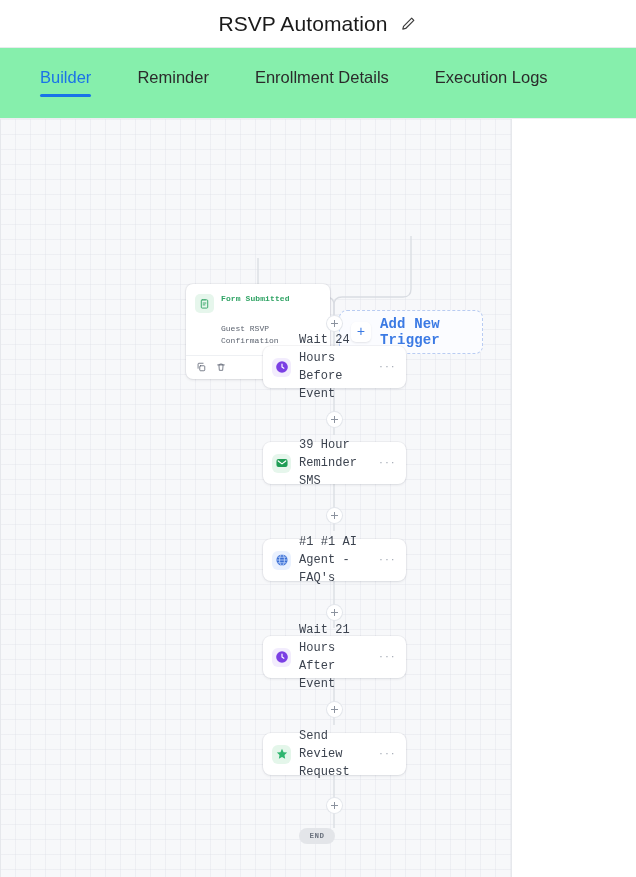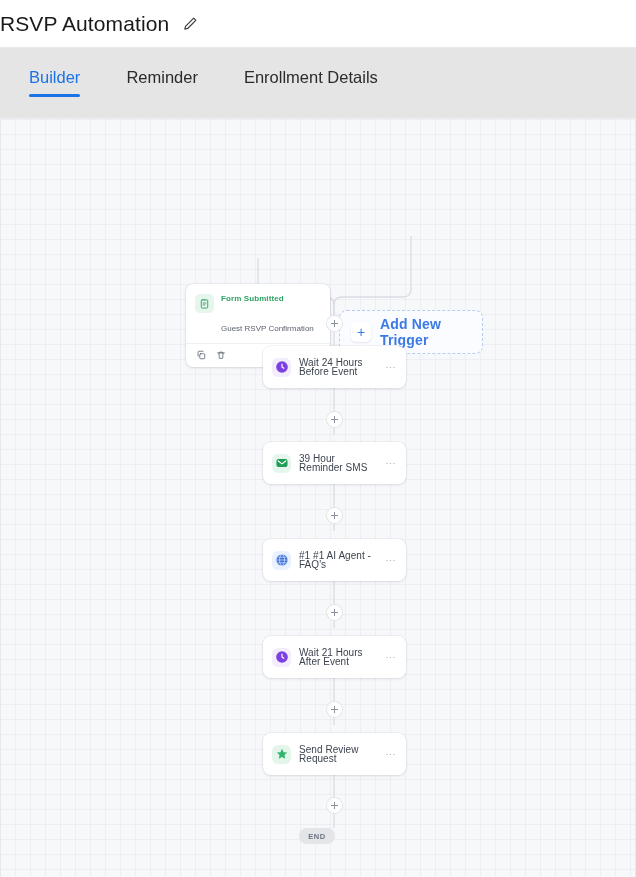--- a/index.html
+++ b/index.html
@@ -11,20 +11,21 @@
     font-family: "Liberation Sans", sans-serif;
     overflow: hidden;
   }
 
   
   .header {
     height: 47px;
     background: #ffffff;
     display: flex;
     align-items: center;
+    justify-content: center;
     gap: 12px;
     position: relative;
   }
   .page-title {
     font-size: 21px;
     font-weight: 400;
     color: #1a1a1a;
     letter-spacing: .1px;
   }
   .edit-icon {
@@ -38,24 +39,24 @@
 
   .header-divider {
     height: 1px;
     background: #e8eaed;
     width: 100%;
   }
 
   
   .tabs {
     height: 70px;
-    background: #e5e5e5;
+    background: #86efac;
     display: flex;
     align-items: center;
-    padding-left: 29px;
+    padding-left: 40px;
     gap: 0;
     position: relative;
   }
   .tab {
     font-size: 16.5px;
     color: #2b2b2b;
     padding: 0 0 12px 0;
     margin-right: 46px;
     position: relative;
     cursor: pointer;
@@ -74,28 +75,29 @@
   }
   .tabs-divider {
     height: 1px;
     background: #eceef1;
     width: 100%;
   }
 
   
   .canvas {
     position: relative;
-    width: 636px;
+    width: 512px;
     height: 759px;
     background-color: #f7f8fa;
     background-image:
       linear-gradient(to right, rgba(225,228,235,.45) 1px, transparent 1px),
       linear-gradient(to bottom, rgba(225,228,235,.45) 1px, transparent 1px);
     background-size: 15px 15px;
     overflow: hidden;
+    font-family: Liberation Mono, monospace;
   }
   .canvas-left-edge {
     position: absolute;
     left: 0; top: 0; bottom: 0;
     width: 1px;
     background: #e6e8ec;
   }
   .canvas-right-edge {
     position: absolute;
     right: 0; top: 0; bottom: 0;
@@ -234,23 +236,23 @@
     border-radius: 6px;
     display: flex; align-items: center; justify-content: center;
     flex: 0 0 auto;
   }
   .node-icon.purple-soft { background: #f2ecfd; }
   .node-icon.green-soft  { background: #e6f6ec; }
   .node-icon.blue-soft   { background: #eaf1fe; }
   .node-icon.mint-soft   { background: #e4f6ea; }
   .node-label {
     flex: 1 1 auto;
-    font-size: 10px;
+    font-size: 12px;
     color: #3c434f;
-    line-height: 9px;
+    line-height: 18px;
     letter-spacing: .05px;
   }
   .node-menu {
     flex: 0 0 auto;
     color: #9aa1ad;
     font-size: 9px;
     letter-spacing: .5px;
     line-height: 1;
     padding: 2px;
     cursor: pointer;
@@ -301,20 +303,21 @@
       <path d="M16.5 4.5l3 3L8 19l-4 1 1-4z"></path>
     </svg>
   </span>
 </div>
 <div class="header-divider"></div>
 
 <div class="tabs">
   <div class="tab active">Builder</div>
   <div class="tab">Reminder</div>
   <div class="tab">Enrollment Details</div>
+  <div class="tab">Execution Logs</div>
 </div>
 <div class="tabs-divider"></div>
 
 <div class="canvas">
   <div class="canvas-left-edge"></div>
   <div class="canvas-right-edge"></div>
 
   <svg class="flow-svg" viewBox="0 0 636 759">
     <g fill="none" stroke="#d9dce2" stroke-width="1.3">
 

